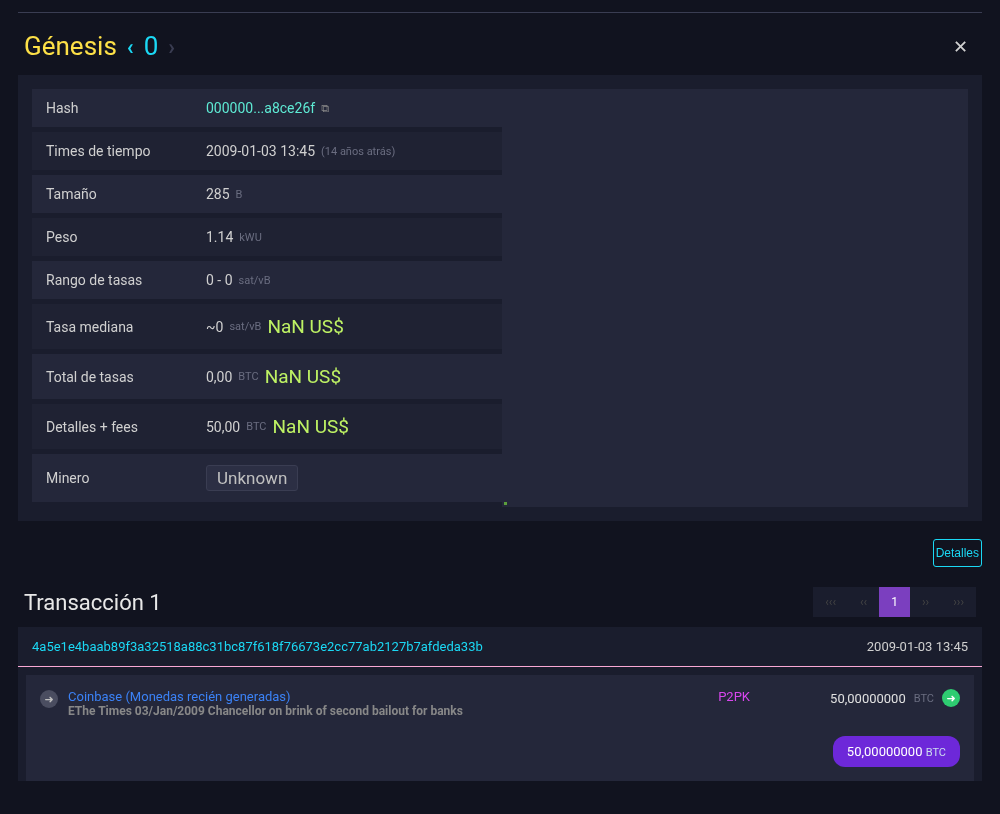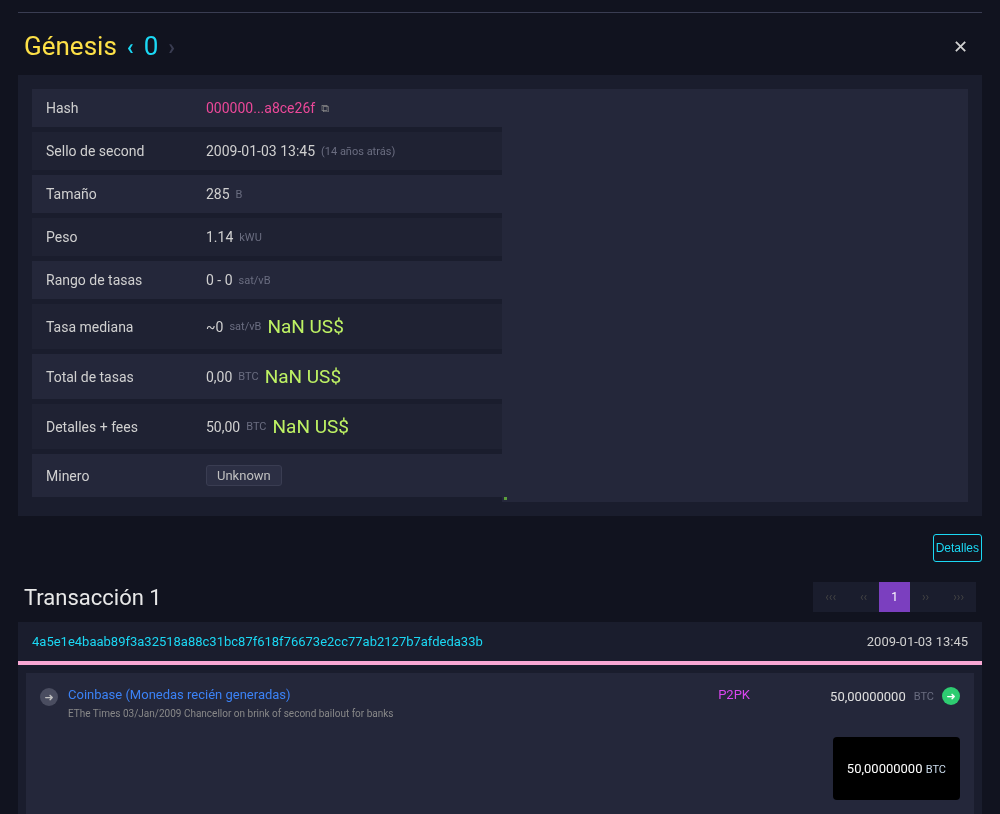--- a/index.html
+++ b/index.html
@@ -66,31 +66,31 @@
 .row {
   display: flex;
   align-items: center;
   padding: 11px 14px;
   background: #24273a;
   margin-bottom: 5px;
 }
 .row:nth-child(even) { background: #1f2233; }
 .row-label { flex: 0 0 160px; color: #d0d0d0; font-size: 14px; }
 .row-value { flex: 1; color: #d0d0d0; display: flex; align-items: center; gap: 6px; flex-wrap: wrap; }
-.hash-link { color: #ec4899; }
+.hash-link { color: #5eead4; }
 .copy-icon { color: #888; font-size: 11px; cursor: pointer; }
 .unit { color: #6a6d80; font-size: 11px; }
 .relative-time { color: #6a6d80; font-size: 11px; }
 .nan-usd { color: #bef264; font-size: 19px; }
 .miner-badge {
   background: #2c2f44;
   border: 1px solid #3a3d52;
   padding: 2px 10px;
   border-radius: 3px;
-  font-size: 13px;
+  font-size: 17px;
   color: #c0c0c0;
 }
 .actions-row {
   display: flex;
   justify-content: flex-end;
   padding: 18px 18px 0;
 }
 .details-btn {
   border: 1px solid #1bd8f4;
   color: #1bd8f4;
@@ -117,21 +117,21 @@
 .page-btn.active { background: #7b3fbf; color: #fff; }
 .page-btn.disabled { color: #444; cursor: default; }
 .tx-card {
   background: #1a1d2d;
   margin: 0 18px 8px;
 }
 .tx-top {
   display: flex;
   justify-content: space-between;
   padding: 12px 14px;
-  border-bottom: 4px solid #f9a8d4;
+  border-bottom: 1px solid #f9a8d4;
 }
 .tx-hash { color: #1bd8f4; font-size: 13px; word-break: break-all; }
 .tx-time { color: #d0d0d0; font-size: 13px; }
 .tx-body {
   background: #24273a;
   margin: 8px;
   padding: 14px;
 }
 .tx-io-row { display: flex; align-items: flex-start; gap: 10px; }
 .io-icon {
@@ -144,44 +144,44 @@
   align-items: center;
   justify-content: center;
   font-size: 11px;
   flex-shrink: 0;
   margin-top: 1px;
 }
 .io-left { flex: 1; }
 .io-label { color: #3b82f6; font-size: 13px; }
 .io-sub {
   color: #888;
-  font-size: 10px;
-  margin-top: 6px;
+  font-size: 12px;
   margin-left: 0;
+  font-weight: bold;
 }
 .io-mid { flex: 0 0 80px; color: #d946ef; font-size: 13px; text-align: right; }
 .io-right { flex: 0 0 200px; text-align: right; color: #e0e0e0; font-size: 13px; display: flex; align-items: center; justify-content: flex-end; gap: 8px; }
 .out-icon {
   width: 18px;
   height: 18px;
   border-radius: 50%;
   background: #2ecc71;
   color: #fff;
   display: flex;
   align-items: center;
   justify-content: center;
   font-size: 11px;
   flex-shrink: 0;
 }
 .amount-btn-row { display: flex; justify-content: flex-end; margin-top: 18px; }
 .amount-btn {
-  background: #000000;
+  background: #6d28d9;
   color: #fff;
-  padding: 24px 14px;
-  border-radius: 4px;
+  padding: 8px 14px;
+  border-radius: 12px;
   font-size: 13px;
   border: none;
 }
 </style>
 </head>
 <body>
 
 <div class="top-border"></div>
 
 <div class="header">
@@ -198,21 +198,21 @@
   <div class="card-inner">
     <div class="details-table">
       <div class="row">
         <div class="row-label">Hash</div>
         <div class="row-value">
           <span class="hash-link">000000...a8ce26f</span>
           <span class="copy-icon">⧉</span>
         </div>
       </div>
       <div class="row">
-        <div class="row-label">Sello de second</div>
+        <div class="row-label">Times de tiempo</div>
         <div class="row-value">
           <span>2009-01-03 13:45</span>
           <span class="relative-time">(14 años atrás)</span>
         </div>
       </div>
       <div class="row">
         <div class="row-label">Tamaño</div>
         <div class="row-value">
           <span>285</span>
           <span class="unit">B</span>

